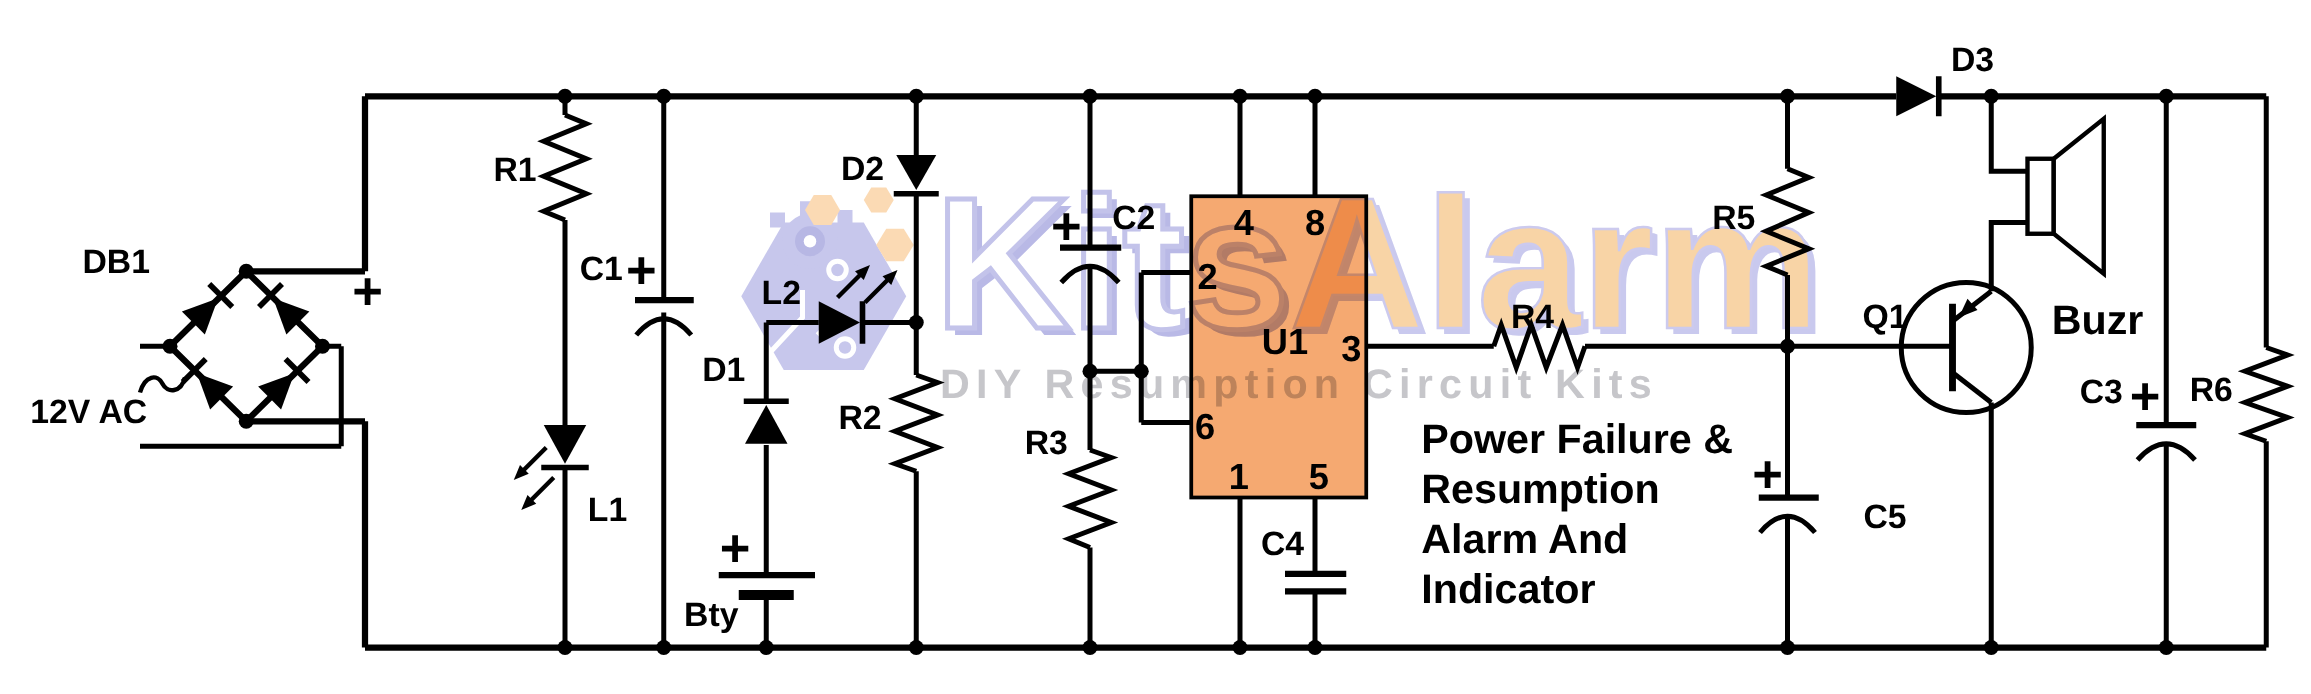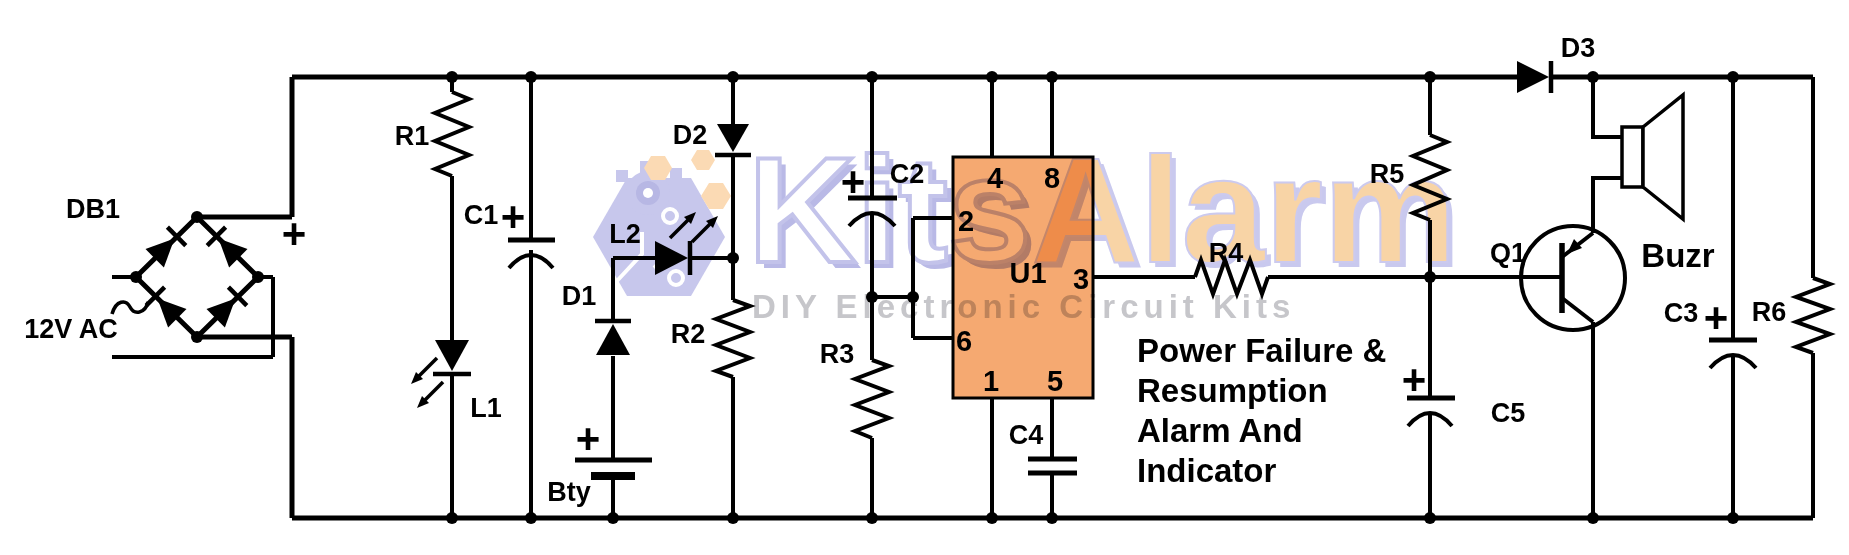--- a/index.html
+++ b/index.html
@@ -250,14 +250,14 @@
     <text class="title-line" x="1137" y="362" fill="#1818e0">Power Failure &amp;</text>
     <text class="title-line" x="1137" y="402" fill="#1818e0">Resumption</text>
     <text class="title-line" x="1137" y="442" fill="#1818e0">Alarm And</text>
     <text class="title-line" x="1137" y="482" fill="#1818e0">Indicator</text>
   </g>
 </svg>
 
 <div class="wm">
   <span class="wm-brand wm-kits">Kits</span><span class="wm-brand wm-zone">Alarm</span>
 </div>
-<div class="wm-tag">DIY Electronic Circuit Kits</div>
+<div class="wm-tag">DIY Resumption Circuit Kits</div>
 </div>
 
 </body></html>

